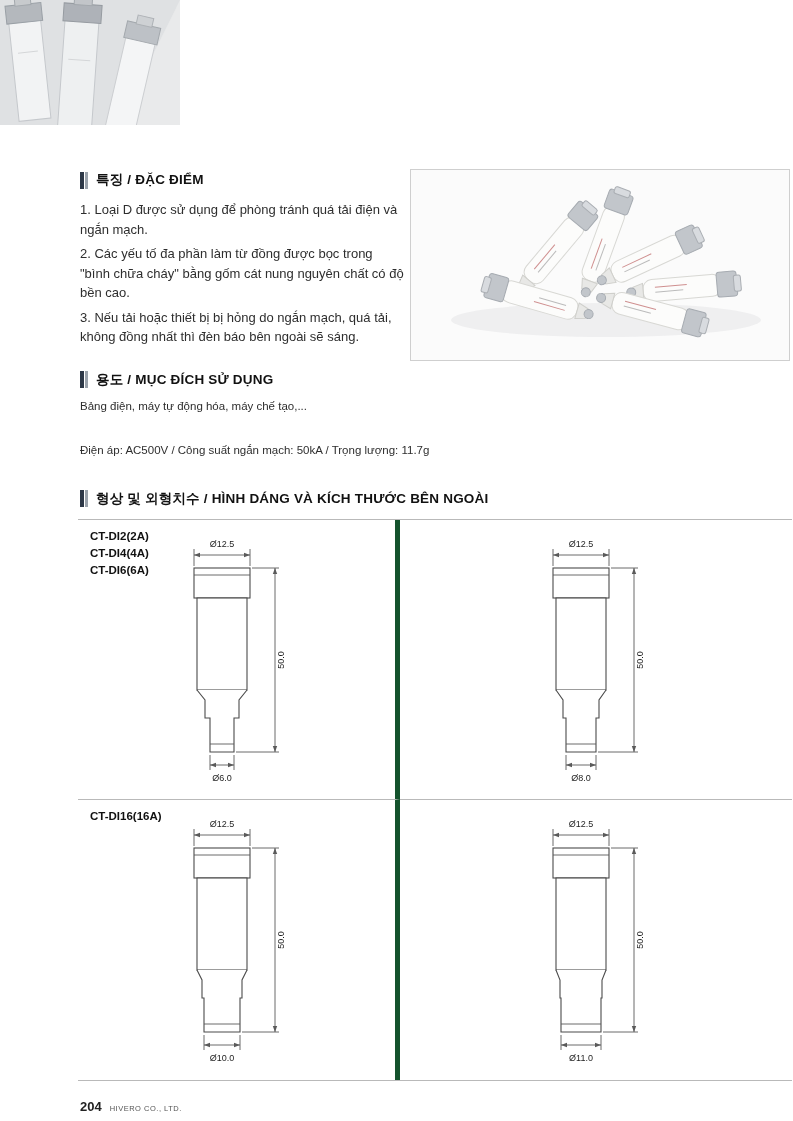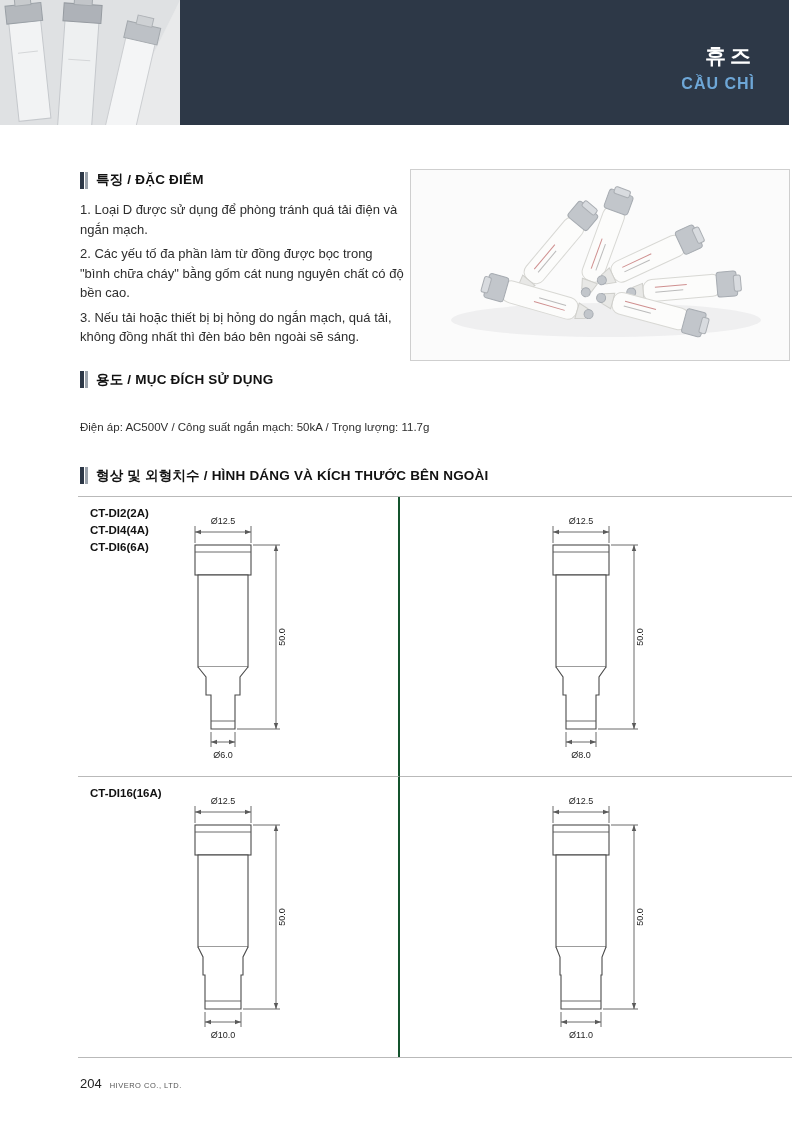--- a/index.html
+++ b/index.html
@@ -29,44 +29,38 @@
   .usage-text, .spec-text { font-size:11.5px; color:#2e2e2e; }
   .specs { margin-top:32px; }
 
   .product-photo { position:absolute; top:44px; left:410px; width:380px; height:192px;
                    border:1px solid #cfcfcf; background:#fbfbfb; overflow:hidden; }
 
   .dims { margin-top:34px; }
   .dim-table { margin-left:78px; width:714px; display:grid; grid-template-columns:322px 392px;
                border-top:1px solid #b9b9b9; border-bottom:1px solid #b9b9b9; }
   .dim-cell { position:relative; height:280px; padding:8px 12px; }
-  .dim-cell.c0, .dim-cell.c2 { border-right:2px solid #14532d; }
+  .dim-cell.c0, .dim-cell.c2 { border-right:5px solid #14532d; }
   .dim-cell.c0, .dim-cell.c1 { border-bottom:1px solid #b9b9b9; }
   .model-label { display:block; font-size:11.5px; font-weight:bold; color:#111; line-height:1.5; }
   .fuse-svg { position:absolute; top:18px; left:50%; transform:translateX(-50%); }
   .fuse-svg .ol { fill:#ffffff; stroke:#4b4b4b; stroke-width:1.1; }
   .fuse-svg .dl { stroke:#5a5a5a; stroke-width:0.9; }
   .fuse-svg .ar { fill:#5a5a5a; stroke:none; }
   .fuse-svg .dim-t { font-size:9px; fill:#1e1e1e; }
 
   .footer { margin:18px 0 0 80px; display:flex; align-items:baseline; }
-  .page-num { font-size:13px; font-weight:normal; color:#222; }
+  .page-num { font-size:13px; font-weight:bold; color:#222; }
   .company { font-size:7.5px; color:#555; margin-left:8px; letter-spacing:0.5px; }
 </style>
 </head>
 <body>
 
 <div class="page">
 
-  <header class="top-band">
-    <div class="header-titles">
-      <div class="title-ko">휴즈</div>
-      <div class="title-vi">CẦU CHÌ</div>
-    </div>
-  </header>
   <div class="header-photo">
     <svg width="180" height="125" viewBox="0 0 180 125">
       <rect width="180" height="125" fill="#e9eaeb"></rect>
       <polygon points="0,0 180,0 118,125 0,125" fill="#dfe1e3"></polygon>
       <g transform="translate(30 72) rotate(-6)">
         <rect x="-16" y="-52" width="32" height="100" fill="#f2f3f4" stroke="#c5c8cc"></rect>
         <rect x="-18" y="-68" width="36" height="18" fill="#b4b8bd" stroke="#9aa0a6"></rect>
         <rect x="-8" y="-77" width="16" height="10" fill="#c7cacd" stroke="#a3a8ad"></rect>
         <line x1="-10" y1="-20" x2="10" y2="-20" stroke="#d4d6d8"></line>
       </g>
@@ -157,20 +151,21 @@
       <p class="feature-item">2. Các yếu tố đa phần làm từ đồng được bọc trong "bình chữa cháy" bằng gốm cát nung nguyên chất có độ bền cao.</p>
       <p class="feature-item">3. Nếu tải hoặc thiết bị bị hỏng do ngắn mạch, quá tải, không đồng nhất thì đèn báo bên ngoài sẽ sáng.</p>
     </section>
 
     <section class="sec usage">
       <div class="sec-head">
         <span class="bar-navy"></span>
           <span class="bar-gray"></span>
         <h2 class="sec-title">용도 / MỤC ĐÍCH SỬ DỤNG</h2>
       </div>
+      <p class="usage-text">Bảng điện, máy tự động hóa, máy chế tạo,...</p>
     </section>
 
     <section class="sec specs">
       <p class="spec-text">Điện áp: AC500V / Công suất ngắn mạch: 50kA / Trọng lượng: 11.7g</p>
     </section>
 
     <section class="sec dims">
       <div class="sec-head">
         <span class="bar-navy"></span>
           <span class="bar-gray"></span>

